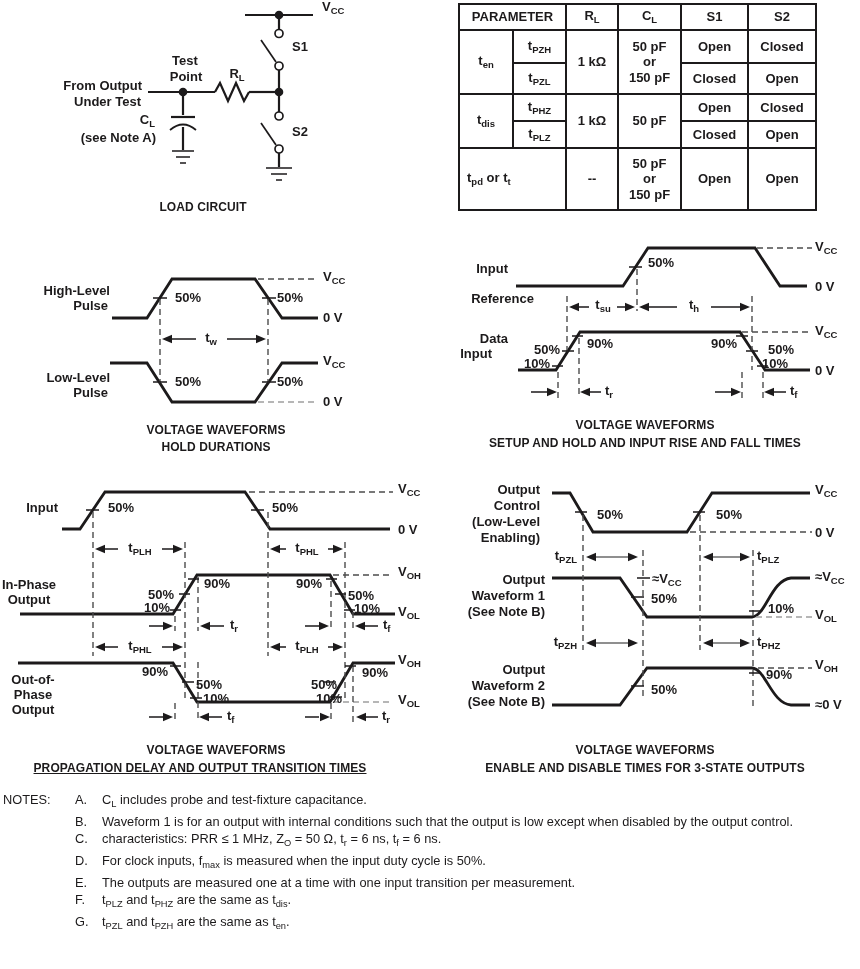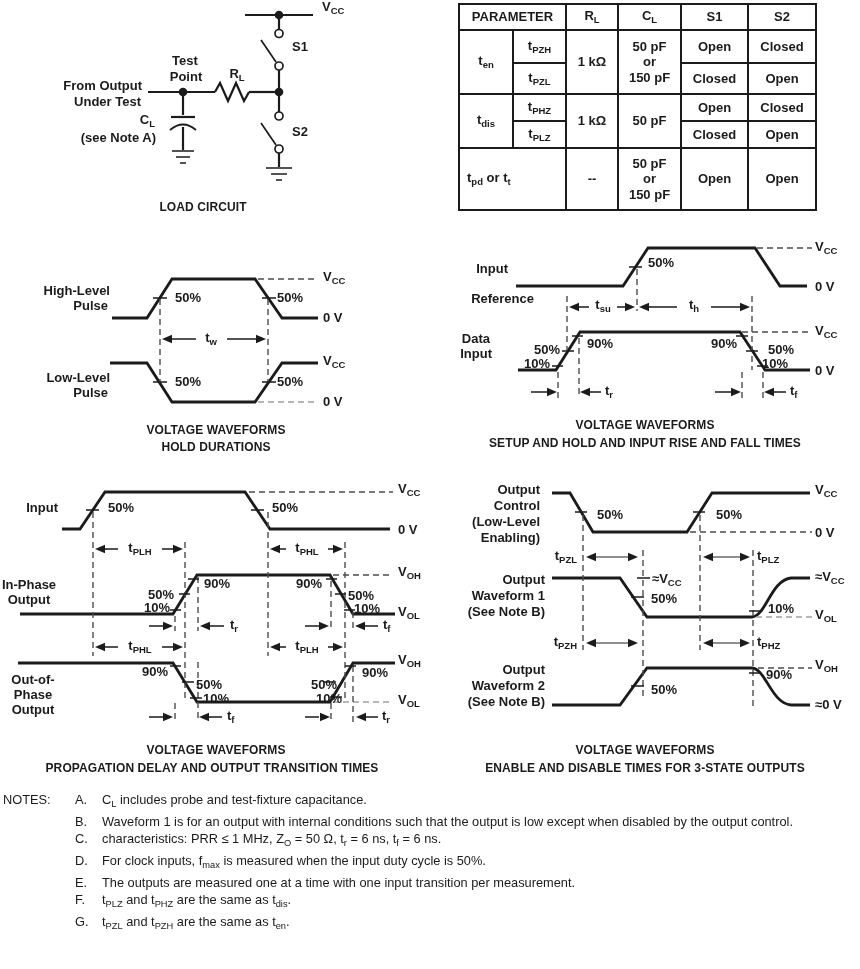--- a/index.html
+++ b/index.html
@@ -180,21 +180,21 @@
       <span class="fig-label" style="left: 323px; top: 278px; transform: translate(0px, -50%);">V<sub>CC</sub></span>
       <span class="fig-label" style="left: 323px; top: 317px; transform: translate(0px, -50%);">0 V</span>
       <span class="fig-label" style="left: 323px; top: 362px; transform: translate(0px, -50%);">V<sub>CC</sub></span>
       <span class="fig-label" style="left: 323px; top: 401px; transform: translate(0px, -50%);">0 V</span>
       <span class="fig-label cap" style="left: 216px; top: 430px; transform: translate(-50%, -50%);">VOLTAGE WAVEFORMS</span>
       <span class="fig-label cap" style="left: 216px; top: 447px; transform: translate(-50%, -50%);">HOLD DURATIONS</span>
     </div>
   <div class="label-layer">
       <span class="fig-label" style="left: 534px; top: 253px; transform: translate(-100%, -50%); margin-top: 45px;">Reference</span>
       <span class="fig-label" style="left: 508px; top: 268px; transform: translate(-100%, -50%);">Input</span>
-      <span class="fig-label" style="left: 490px; top: 338px; transform: translate(-100%, -50%);">Data</span>
+      <span class="fig-label" style="left: 508px; top: 338px; transform: translate(-100%, -50%);">Data</span>
       <span class="fig-label" style="left: 492px; top: 353px; transform: translate(-100%, -50%);">Input</span>
       <span class="fig-label" style="left: 648px; top: 262px; transform: translate(0px, -50%);">50%</span>
       <span class="fig-label" style="left: 603px; top: 306px; transform: translate(-50%, -50%);">t<sub>su</sub></span>
       <span class="fig-label" style="left: 694px; top: 306px; transform: translate(-50%, -50%);">t<sub>h</sub></span>
       <span class="fig-label" style="left: 560px; top: 349px; transform: translate(-100%, -50%);">50%</span>
       <span class="fig-label" style="left: 550px; top: 363px; transform: translate(-100%, -50%);">10%</span>
       <span class="fig-label" style="left: 587px; top: 343px; transform: translate(0px, -50%);">90%</span>
       <span class="fig-label" style="left: 737px; top: 343px; transform: translate(-100%, -50%);">90%</span>
       <span class="fig-label" style="left: 768px; top: 349px; transform: translate(0px, -50%);">50%</span>
       <span class="fig-label" style="left: 762px; top: 363px; transform: translate(0px, -50%);">10%</span>
@@ -236,21 +236,21 @@
       <span class="fig-label" style="left: 362px; top: 672px; transform: translate(0px, -50%);">90%</span>
       <span class="fig-label" style="left: 227px; top: 717px; transform: translate(0px, -50%);">t<sub>f</sub></span>
       <span class="fig-label" style="left: 382px; top: 717px; transform: translate(0px, -50%);">t<sub>r</sub></span>
       <span class="fig-label" style="left: 398px; top: 490px; transform: translate(0px, -50%);">V<sub>CC</sub></span>
       <span class="fig-label" style="left: 398px; top: 529px; transform: translate(0px, -50%);">0 V</span>
       <span class="fig-label" style="left: 398px; top: 573px; transform: translate(0px, -50%);">V<sub>OH</sub></span>
       <span class="fig-label" style="left: 398px; top: 613px; transform: translate(0px, -50%);">V<sub>OL</sub></span>
       <span class="fig-label" style="left: 398px; top: 661px; transform: translate(0px, -50%);">V<sub>OH</sub></span>
       <span class="fig-label" style="left: 398px; top: 701px; transform: translate(0px, -50%);">V<sub>OL</sub></span>
       <span class="fig-label cap" style="left: 216px; top: 750px; transform: translate(-50%, -50%);">VOLTAGE WAVEFORMS</span>
-      <span class="fig-label cap" style="left: 212px; top: 768px; transform: translate(-50%, -50%);">PROPAGATION DELAY AND OUTPUT TRANSITION TIMES</span>
+      <span class="fig-label cap" style="left: 200px; top: 768px; transform: translate(-50%, -50%); text-decoration: underline;">PROPAGATION DELAY AND OUTPUT TRANSITION TIMES</span>
     </div>
   <div class="label-layer">
       <span class="fig-label" style="left: 540px; top: 489px; transform: translate(-100%, -50%);">Output</span>
       <span class="fig-label" style="left: 540px; top: 505px; transform: translate(-100%, -50%);">Control</span>
       <span class="fig-label" style="left: 540px; top: 521px; transform: translate(-100%, -50%);">(Low-Level</span>
       <span class="fig-label" style="left: 540px; top: 537px; transform: translate(-100%, -50%);">Enabling)</span>
       <span class="fig-label" style="left: 597px; top: 514px; transform: translate(0px, -50%);">50%</span>
       <span class="fig-label" style="left: 716px; top: 514px; transform: translate(0px, -50%);">50%</span>
       <span class="fig-label" style="left: 577px; top: 557px; transform: translate(-100%, -50%);">t<sub>PZL</sub></span>
       <span class="fig-label" style="left: 757px; top: 557px; transform: translate(0px, -50%);">t<sub>PLZ</sub></span>

